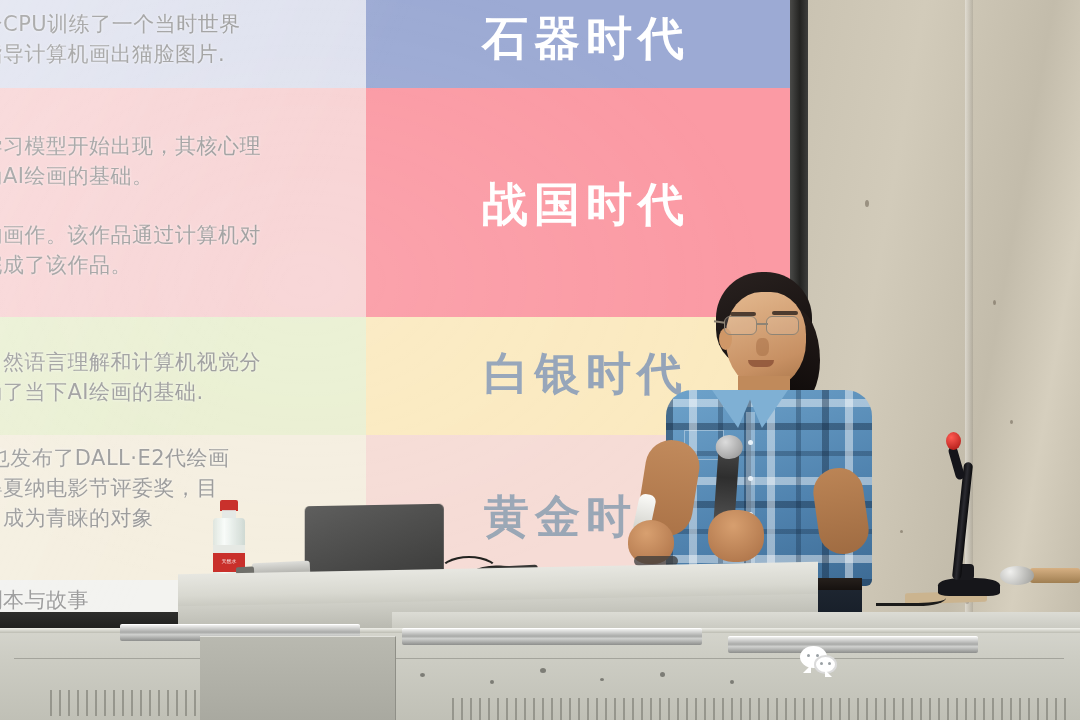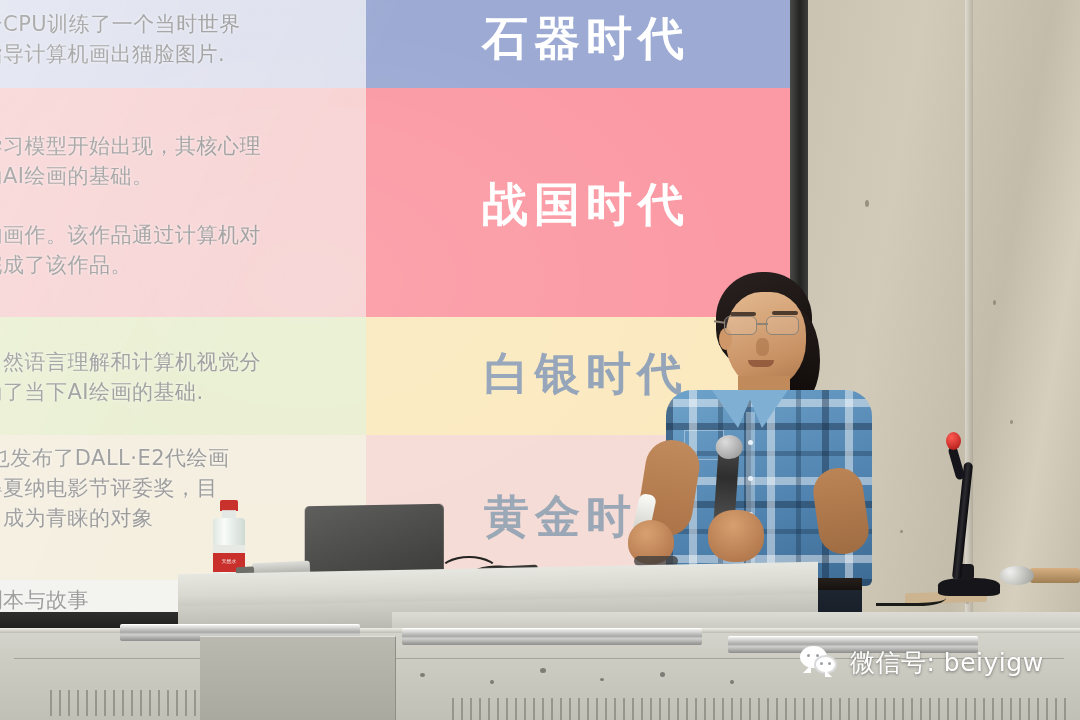--- a/index.html
+++ b/index.html
@@ -392,16 +392,15 @@
 
   <div class="watermark">
     <span class="wm-logo">
       <span class="bub bub-big"></span>
       <span class="dot" style="left:7px;top:8px;"></span>
       <span class="dot" style="left:16px;top:8px;"></span>
       <span class="bub bub-sm"></span>
       <span class="dot" style="left:20px;top:16px;"></span>
       <span class="dot" style="left:28px;top:16px;"></span>
     </span>
-    <span class="wm-text">微信号: beiyigw</span>
   </div>
 
 </div>
 
 </body></html>

